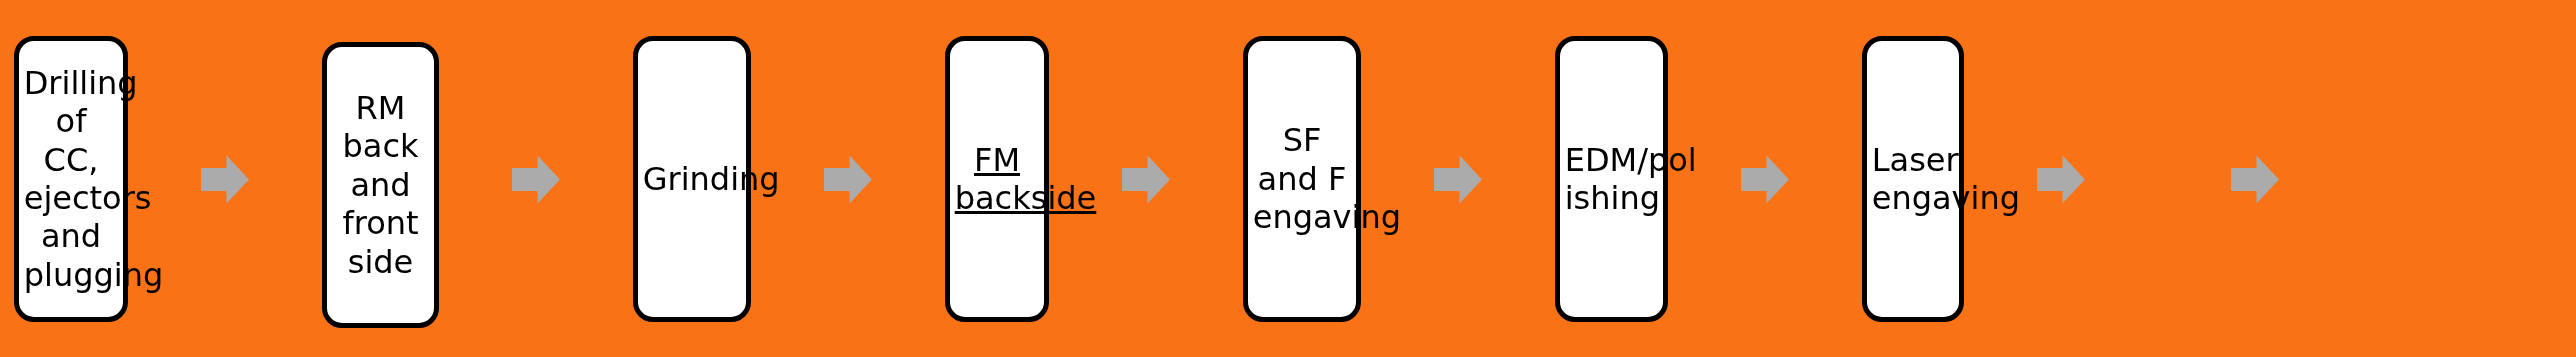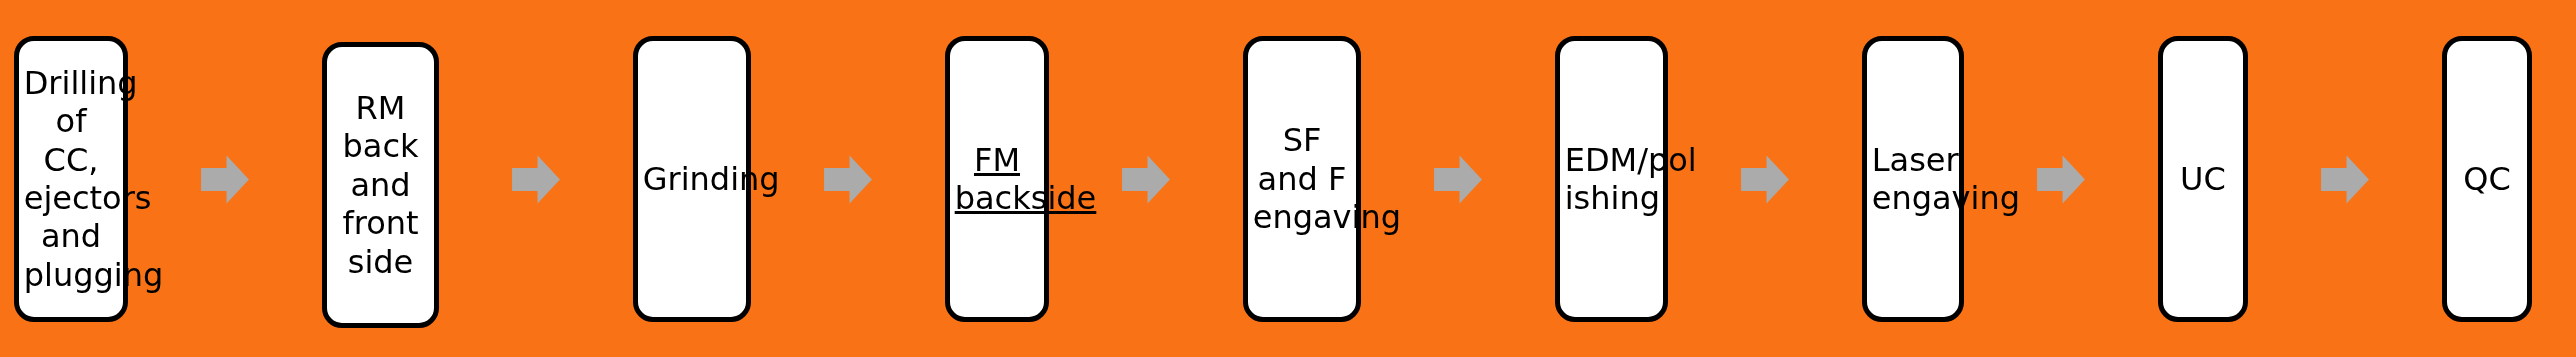--- a/index.html
+++ b/index.html
@@ -133,26 +133,20 @@
       </div>
       <div class="process-box" style="width: 102px;">
         <span class="process-box-label">Laser
 engaving</span>
       </div>
       <div class="flow-arrow" style="width: 194px;">
         <svg viewBox="0 0 62 66" xmlns="http://www.w3.org/2000/svg" aria-hidden="true">
           <path d="M0 18 L33 18 L33 2 L62 33 L33 64 L33 48 L0 48 Z" fill="#ababab"></path>
         </svg>
       </div>
-      <div class="process-box" style="width: 90px;">
-        <span class="process-box-label">UC</span>
-      </div>
       <div class="flow-arrow" style="width: 194px;">
         <svg viewBox="0 0 62 66" xmlns="http://www.w3.org/2000/svg" aria-hidden="true">
           <path d="M0 18 L33 18 L33 2 L62 33 L33 64 L33 48 L0 48 Z" fill="#ababab"></path>
         </svg>
-      </div>
-      <div class="process-box" style="width: 90px;">
-        <span class="process-box-label">QC</span>
       </div>
     </div>
 </div>
 
 
 </body></html>

